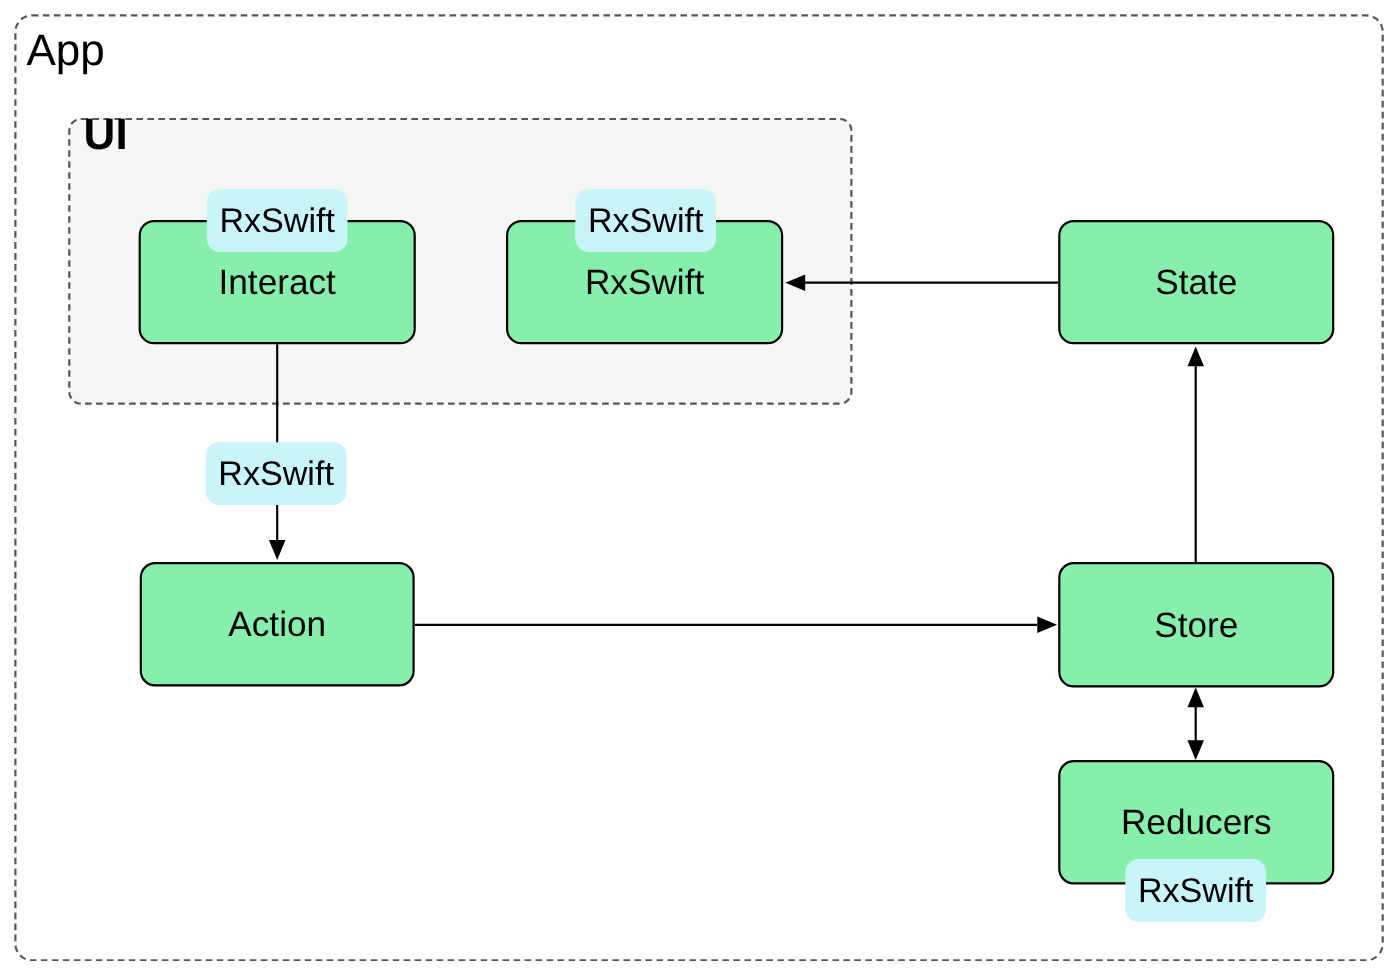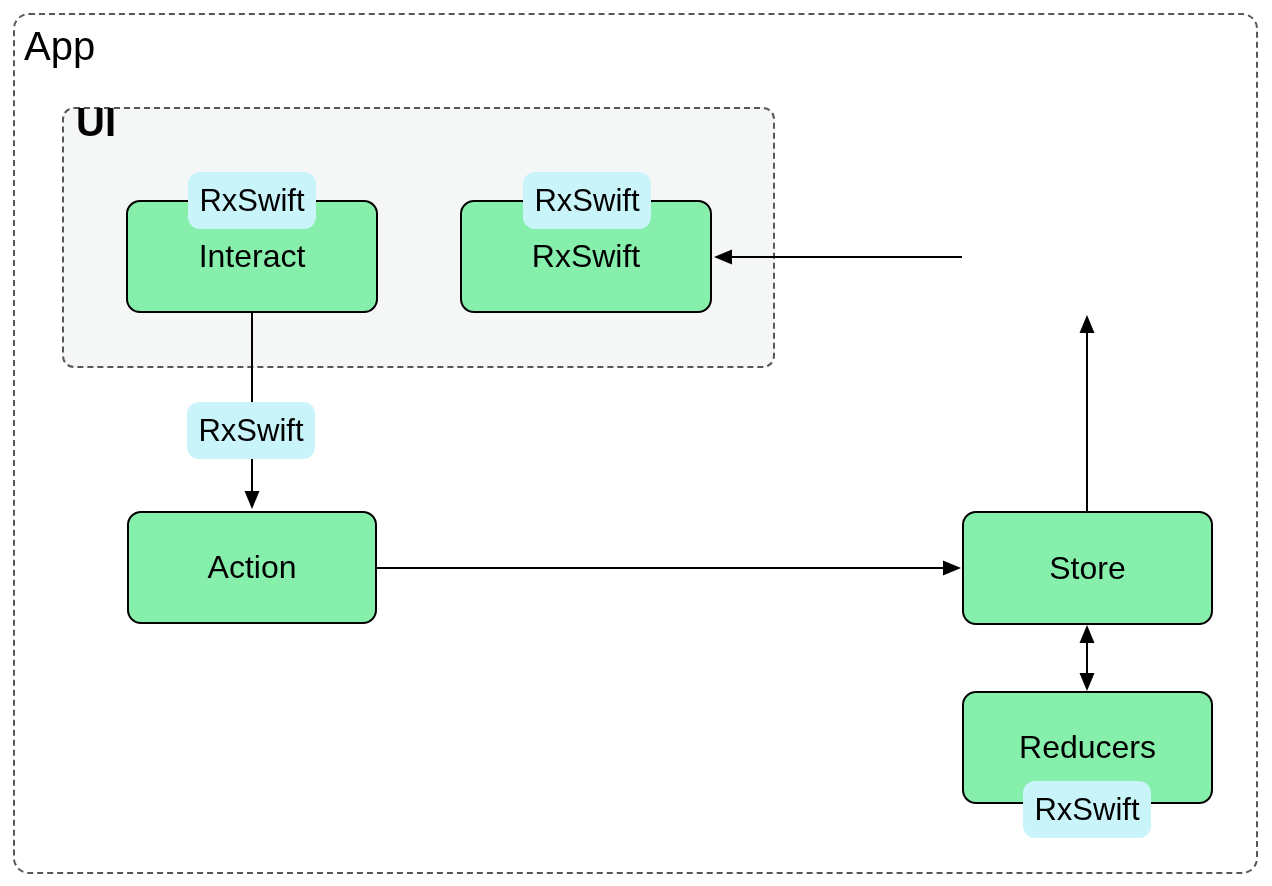--- a/index.html
+++ b/index.html
@@ -50,20 +50,23 @@
 
   <div id="ui-frame" class="dashed-frame" style="border-color: rgb(87, 87, 87); background: rgb(245, 246, 246);"></div>
   <div id="ui-label" class="frame-label">UI</div>
 
   <div id="node-interact" class="node">
     <span>Interact</span>
   </div>
   <div id="node-present" class="node">
     <span>RxSwift</span>
   </div>
+  <div id="node-state" class="node">
+    <span>State</span>
+  </div>
   <div id="node-action" class="node">
     <span>Action</span>
   </div>
   <div id="node-store" class="node">
     <span>Store</span>
   </div>
   <div id="node-reducers" class="node">
     <span>Reducers</span>
   </div>
 

